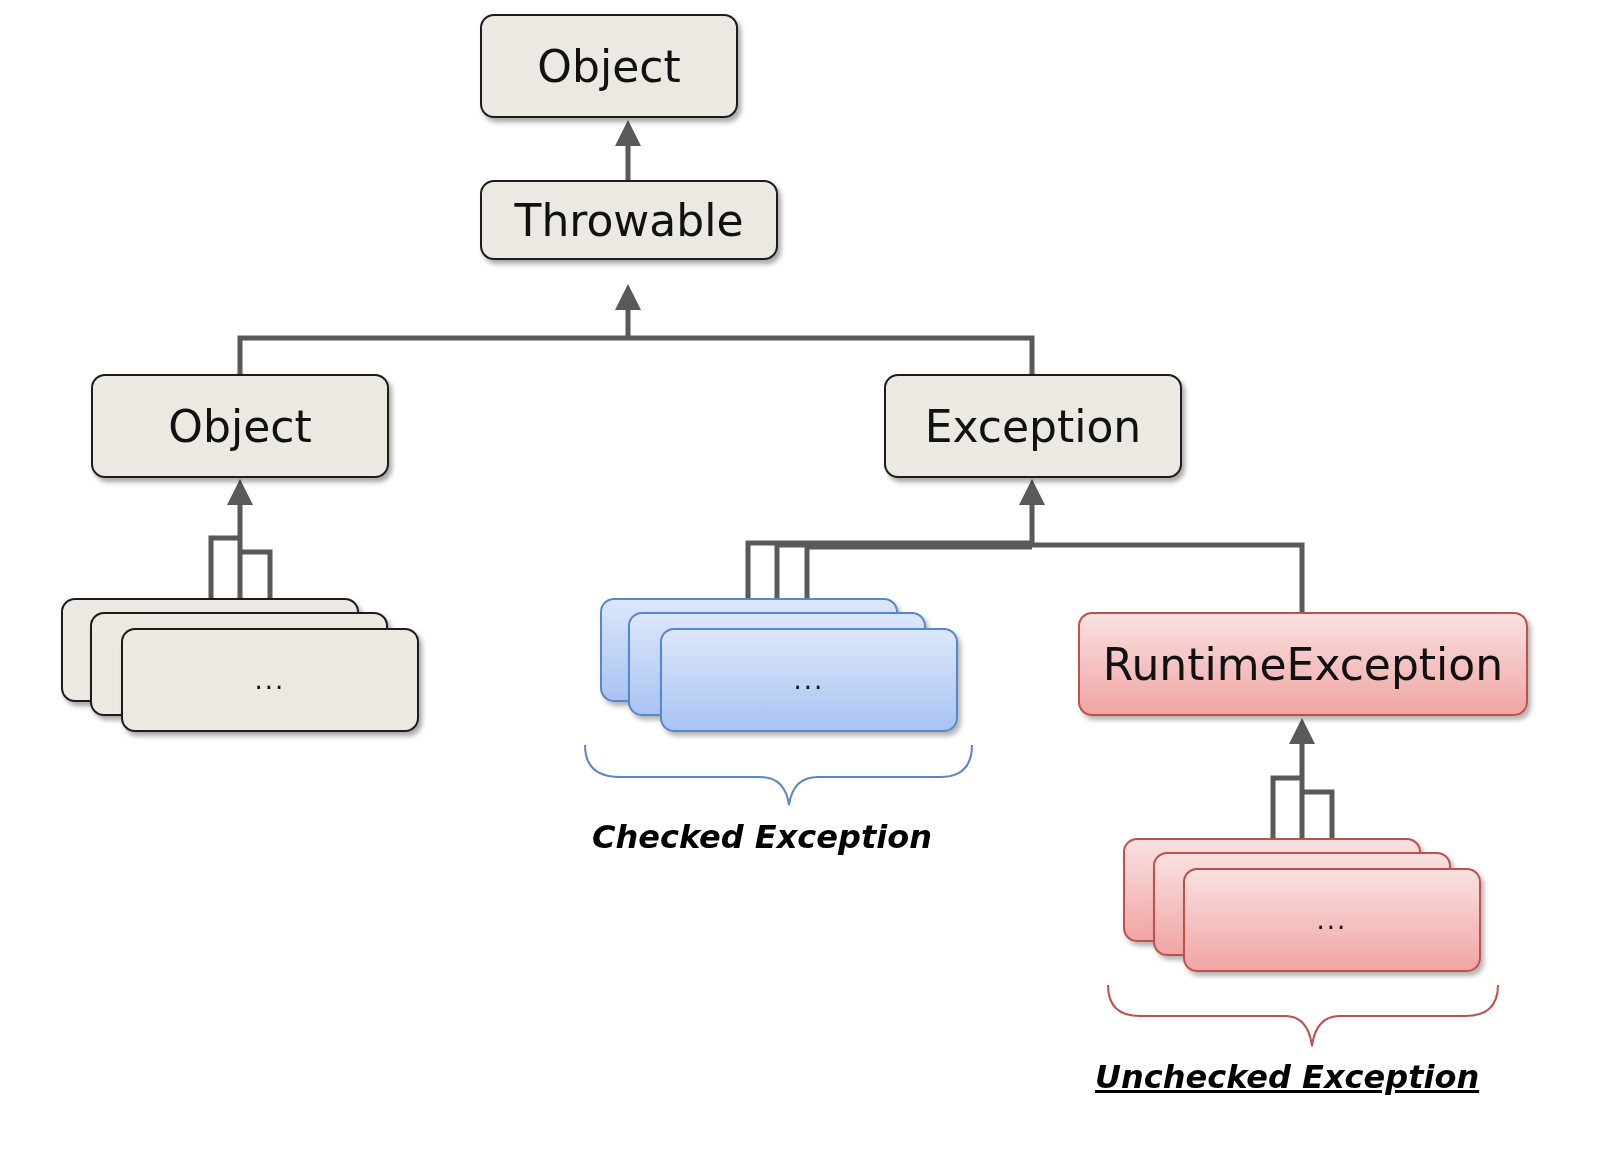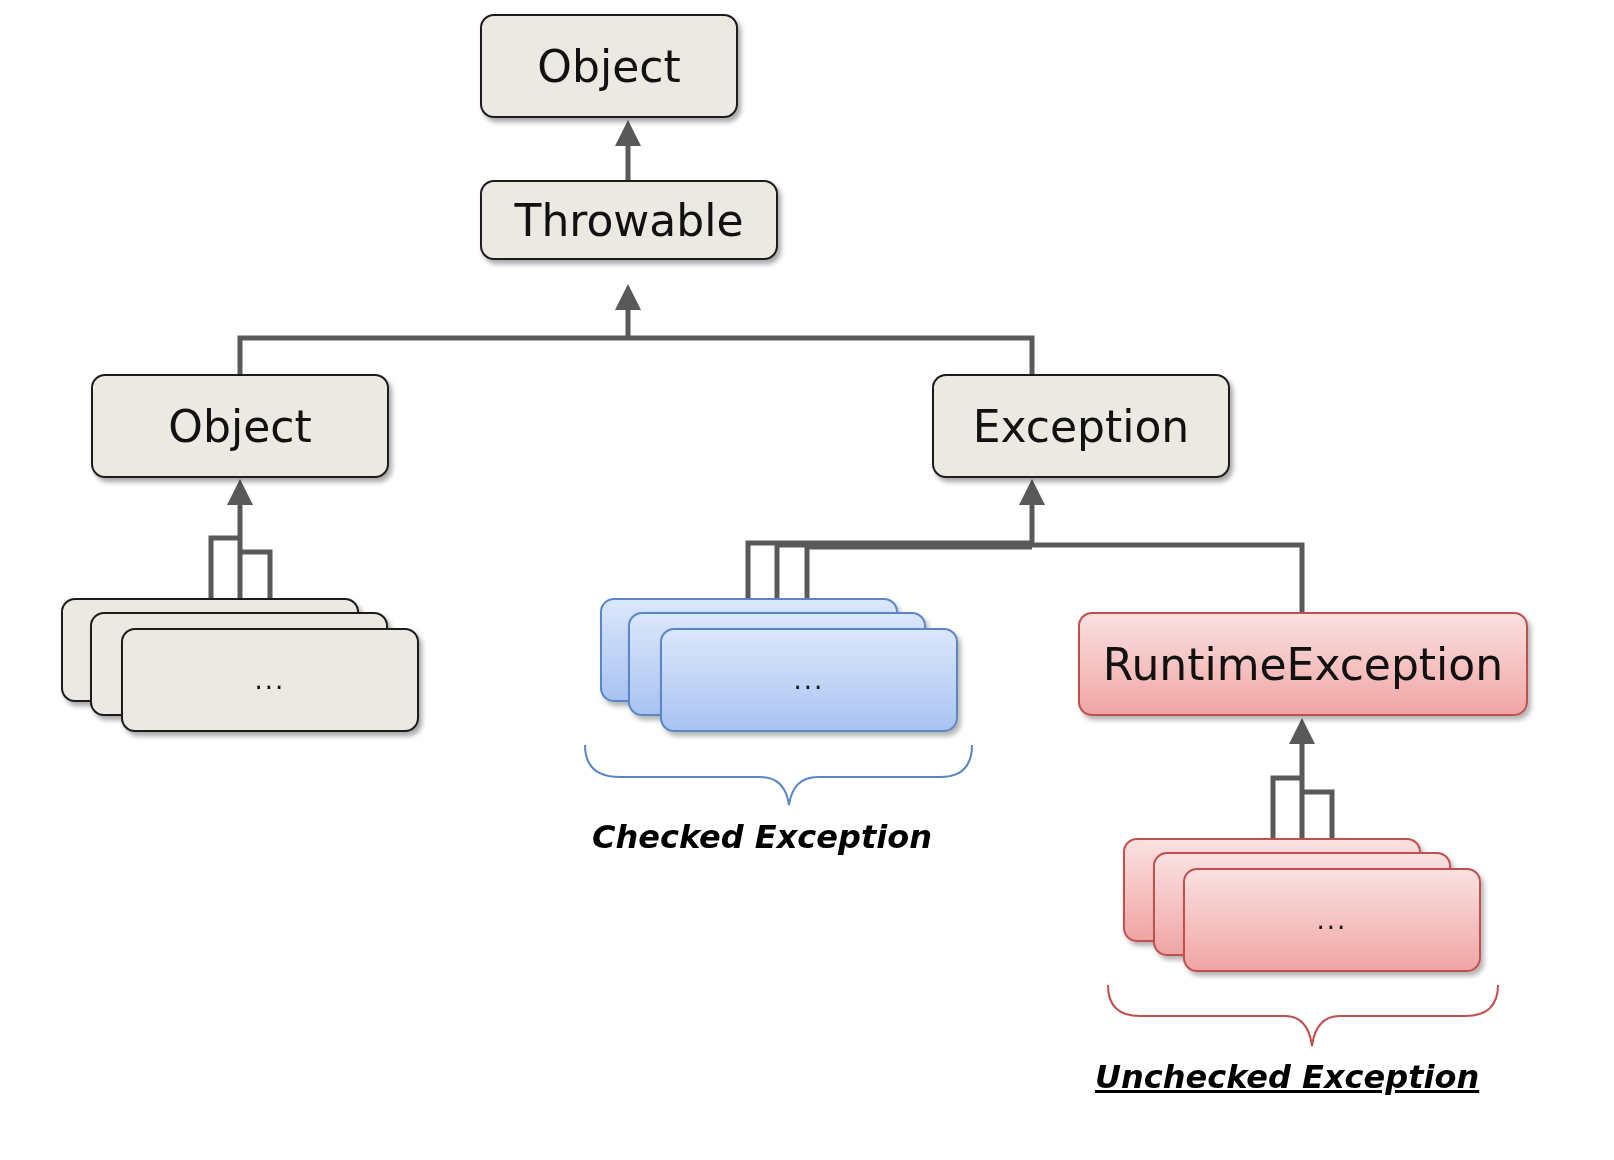--- a/index.html
+++ b/index.html
@@ -45,21 +45,21 @@
 
 <div class="box gray" style="left:480px;top:14px;width:258px;height:104px;">
   <span class="lbl">Object</span>
 </div>
 <div class="box gray" style="left:480px;top:180px;width:298px;height:80px;">
   <span class="lbl">Throwable</span>
 </div>
 <div class="box gray" style="left:91px;top:374px;width:298px;height:104px;">
   <span class="lbl">Object</span>
 </div>
-<div class="box gray" style="left:932px;top:374px;width:298px;height:104px;">
+<div class="box gray" style="left:884px;top:374px;width:298px;height:104px;">
   <span class="lbl">Exception</span>
 </div>
 
 <div class="box gray" style="left:61px;top:598px;width:298px;height:104px;"></div>
 <div class="box gray" style="left:90px;top:612px;width:298px;height:104px;"></div>
 <div class="box gray" style="left:121px;top:628px;width:298px;height:104px;">
   <span class="dots">...</span>
 </div>
 
 <div class="box blue" style="left:600px;top:598px;width:298px;height:104px;"></div>

